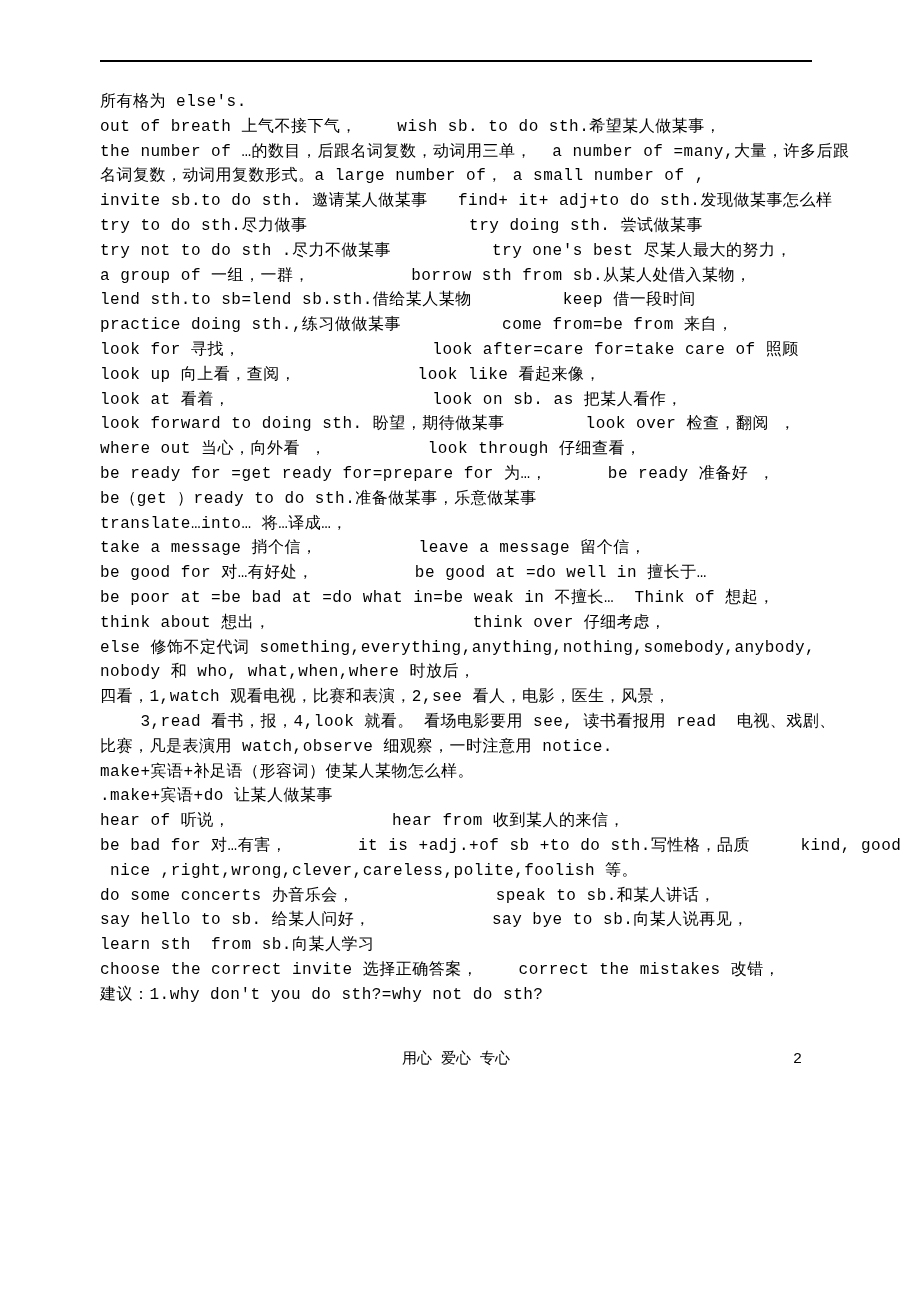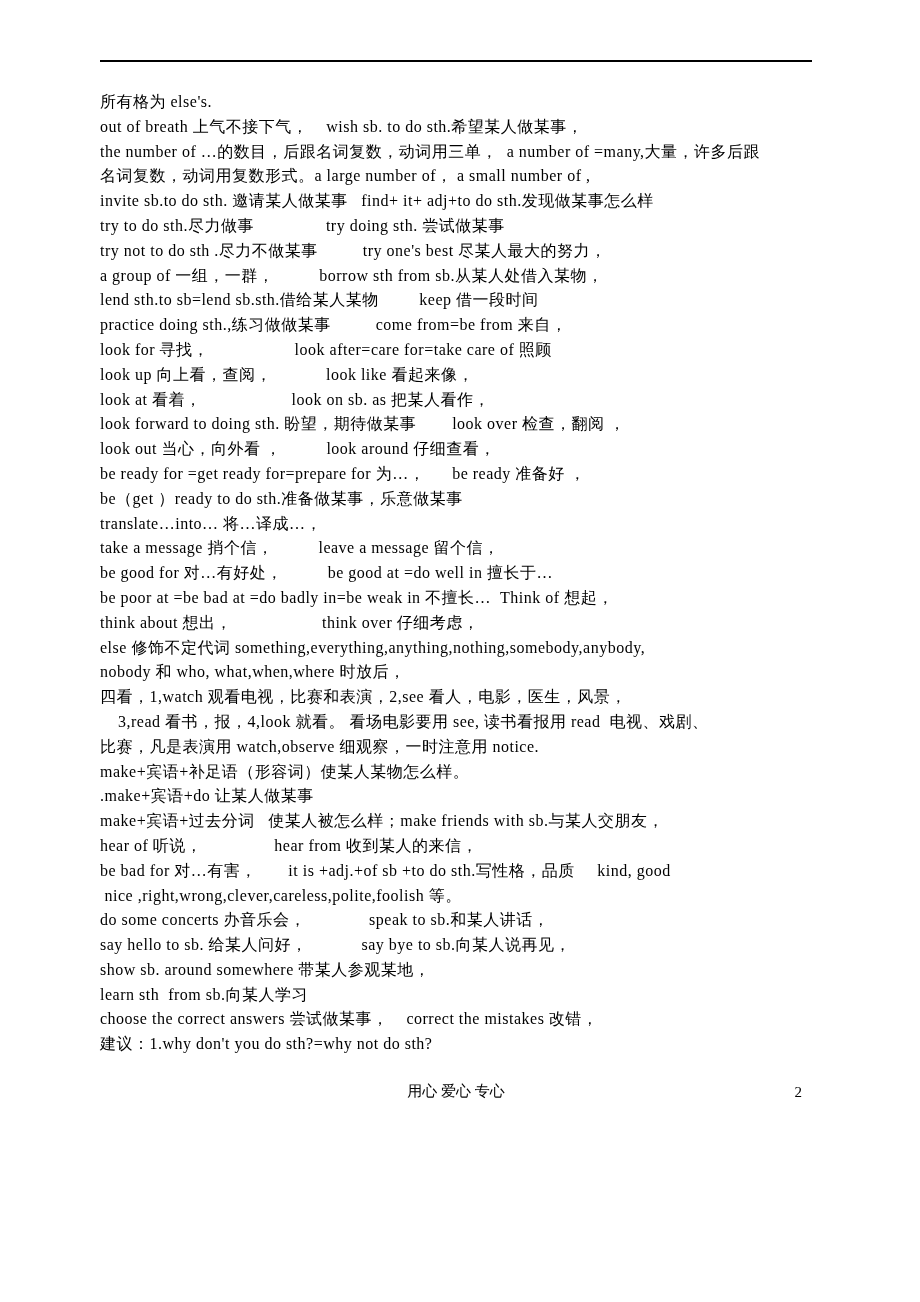--- a/index.html
+++ b/index.html
@@ -7,37 +7,38 @@
     padding: 0;
     background: #ffffff;
     font-family: "SimSun", "宋体", serif;
     width: 920px;
   }
   .page {
     width: 912px;
     padding: 60px 100px 40px 100px;
     box-sizing: border-box;
     position: relative;
+    font-family: Liberation Mono, monospace;
   }
   .top-rule {
     border-top: 2px solid #000;
     margin: 0 0 28px 0;
   }
   .content {
     font-size: 16px;
     line-height: 1.55;
     color: #000;
     letter-spacing: 0.5px;
   }
   .line {
     white-space: pre;
   }
   .footer {
     text-align: center;
-    margin-top: 25px;
+    margin-top: 42px;
     font-size: 15px;
   }
   .footer-center {
     display: inline-block;
   }
   .page-num {
     position: absolute;
     right: 110px;
     bottom: 40px;
     font-size: 15px;
@@ -56,43 +57,41 @@
       <div class="line">invite sb.to do sth. 邀请某人做某事   find+ it+ adj+to do sth.发现做某事怎么样</div>
       <div class="line">try to do sth.尽力做事                try doing sth. 尝试做某事</div>
       <div class="line">try not to do sth .尽力不做某事          try one's best 尽某人最大的努力，</div>
       <div class="line">a group of 一组，一群，          borrow sth from sb.从某人处借入某物，</div>
       <div class="line">lend sth.to sb=lend sb.sth.借给某人某物         keep 借一段时间</div>
       <div class="line">practice doing sth.,练习做做某事          come from=be from 来自，</div>
       <div class="line">look for 寻找，                   look after=care for=take care of 照顾</div>
       <div class="line">look up 向上看，查阅，            look like 看起来像，</div>
       <div class="line">look at 看着，                    look on sb. as 把某人看作，</div>
       <div class="line">look forward to doing sth. 盼望，期待做某事        look over 检查，翻阅 ，</div>
-      <div class="line">look out 当心，向外看 ，          look around 仔细查看，</div>
+      <div class="line">where out 当心，向外看 ，          look through 仔细查看，</div>
       <div class="line">be ready for =get ready for=prepare for 为…，      be ready 准备好 ，</div>
       <div class="line">be（get ）ready to do sth.准备做某事，乐意做某事</div>
       <div class="line">translate…into… 将…译成…，</div>
       <div class="line">take a message 捎个信，          leave a message 留个信，</div>
       <div class="line">be good for 对…有好处，          be good at =do well in 擅长于…</div>
-      <div class="line">be poor at =be bad at =do badly in=be weak in 不擅长…  Think of 想起，</div>
+      <div class="line">be poor at =be bad at =do what in=be weak in 不擅长…  Think of 想起，</div>
       <div class="line">think about 想出，                    think over 仔细考虑，</div>
       <div class="line">else 修饰不定代词 something,everything,anything,nothing,somebody,anybody,</div>
       <div class="line">nobody 和 who, what,when,where 时放后，</div>
       <div class="line">四看，1,watch 观看电视，比赛和表演，2,see 看人，电影，医生，风景，</div>
       <div class="line">    3,read 看书，报，4,look 就看。 看场电影要用 see, 读书看报用 read  电视、戏剧、</div>
       <div class="line">比赛，凡是表演用 watch,observe 细观察，一时注意用 notice.</div>
       <div class="line">make+宾语+补足语（形容词）使某人某物怎么样。</div>
       <div class="line">.make+宾语+do 让某人做某事</div>
-      <div class="line">make+宾语+过去分词   使某人被怎么样；make friends with sb.与某人交朋友，</div>
       <div class="line">hear of 听说，                hear from 收到某人的来信，</div>
       <div class="line">be bad for 对…有害，       it is +adj.+of sb +to do sth.写性格，品质     kind, good</div>
       <div class="line"> nice ,right,wrong,clever,careless,polite,foolish 等。</div>
       <div class="line">do some concerts 办音乐会，              speak to sb.和某人讲话，</div>
       <div class="line">say hello to sb. 给某人问好，            say bye to sb.向某人说再见，</div>
-      <div class="line">show sb. around somewhere 带某人参观某地，</div>
       <div class="line">learn sth  from sb.向某人学习</div>
-      <div class="line">choose the correct answers 尝试做某事，    correct the mistakes 改错，</div>
+      <div class="line">choose the correct invite 选择正确答案，    correct the mistakes 改错，</div>
       <div class="line">建议：1.why don't you do sth?=why not do sth?</div>
     </div>
   <div class="footer">
     <span class="footer-center">用心    爱心    专心</span>
   </div>
   <div class="page-num">2</div>
 </div>
 
 </body></html>

